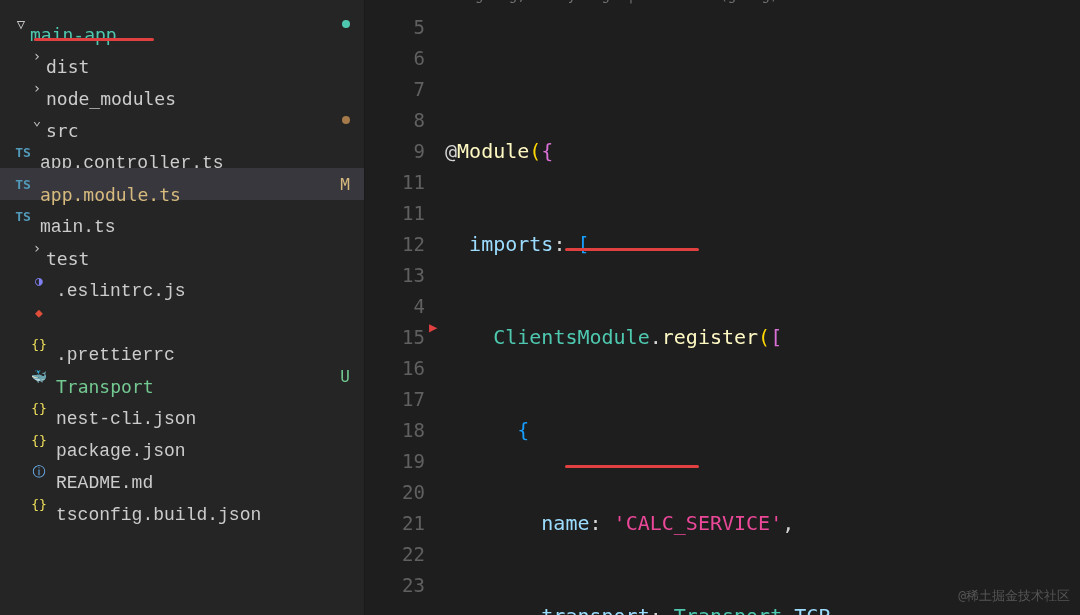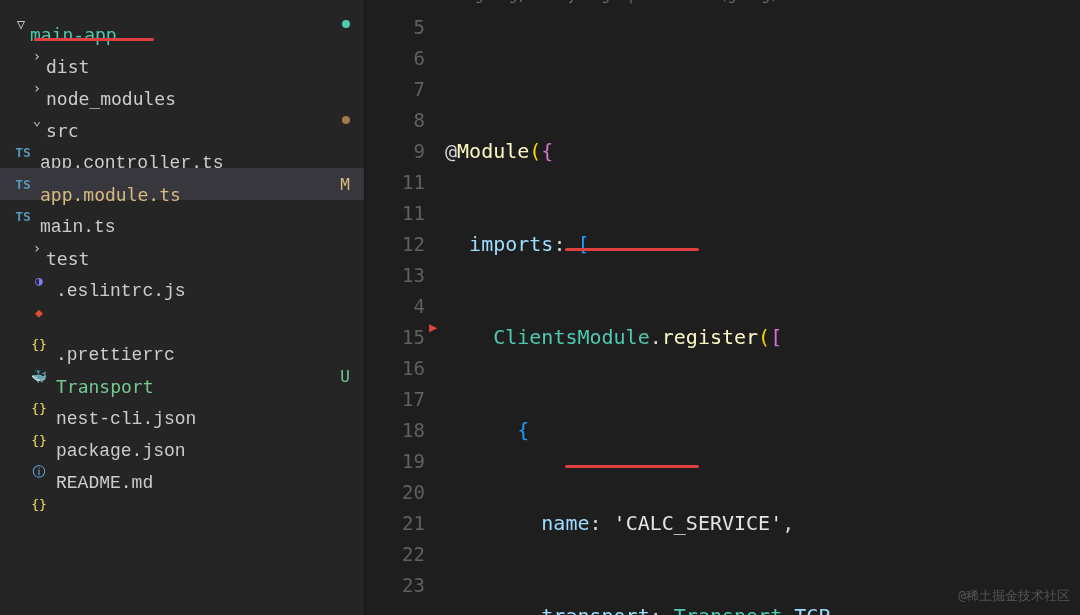--- a/index.html
+++ b/index.html
@@ -97,21 +97,21 @@
     .code .line { height: 31px; position: relative; }
     .git-lens {
       position: absolute;
       top: -20px; left: 30px;
       color: #707070;
       font-size: 14px;
     }
     .k { color: #9cdcfe; }
     .fn { color: #fef9c3; }
     .cls { color: #4ec9b0; text-align: center; }
-    .str { color: #e5e5e5; }
+    .str { color: #ec4899; }
     .p { color: #d4d4d4; }
     .br1 { color: #ffd700; }
     .br2 { color: #da70d6; }
     .br3 { color: #179fff; }
     .red-underline {
       position: absolute;
       height: 3px;
       background: #e04040;
       border-radius: 2px;
     }
@@ -194,20 +194,21 @@
   <div class="tree-item indent-1">
     <span class="icon json-icon">{}</span>
     <span class="label file">package.json</span>
   </div>
   <div class="tree-item indent-1">
     <span class="icon info-icon">ⓘ</span>
     <span class="label file">README.md</span>
   </div>
   <div class="tree-item indent-1">
     <span class="icon json-icon">{}</span>
+    <span class="label file">tsconfig.build.json</span>
   </div>
 </div>
 
 <div class="editor">
   <div class="gutter">
     <div class="line">5</div>
     <div class="line">6</div>
     <div class="line">7</div>
     <div class="line">8</div>
     <div class="line">9</div>

